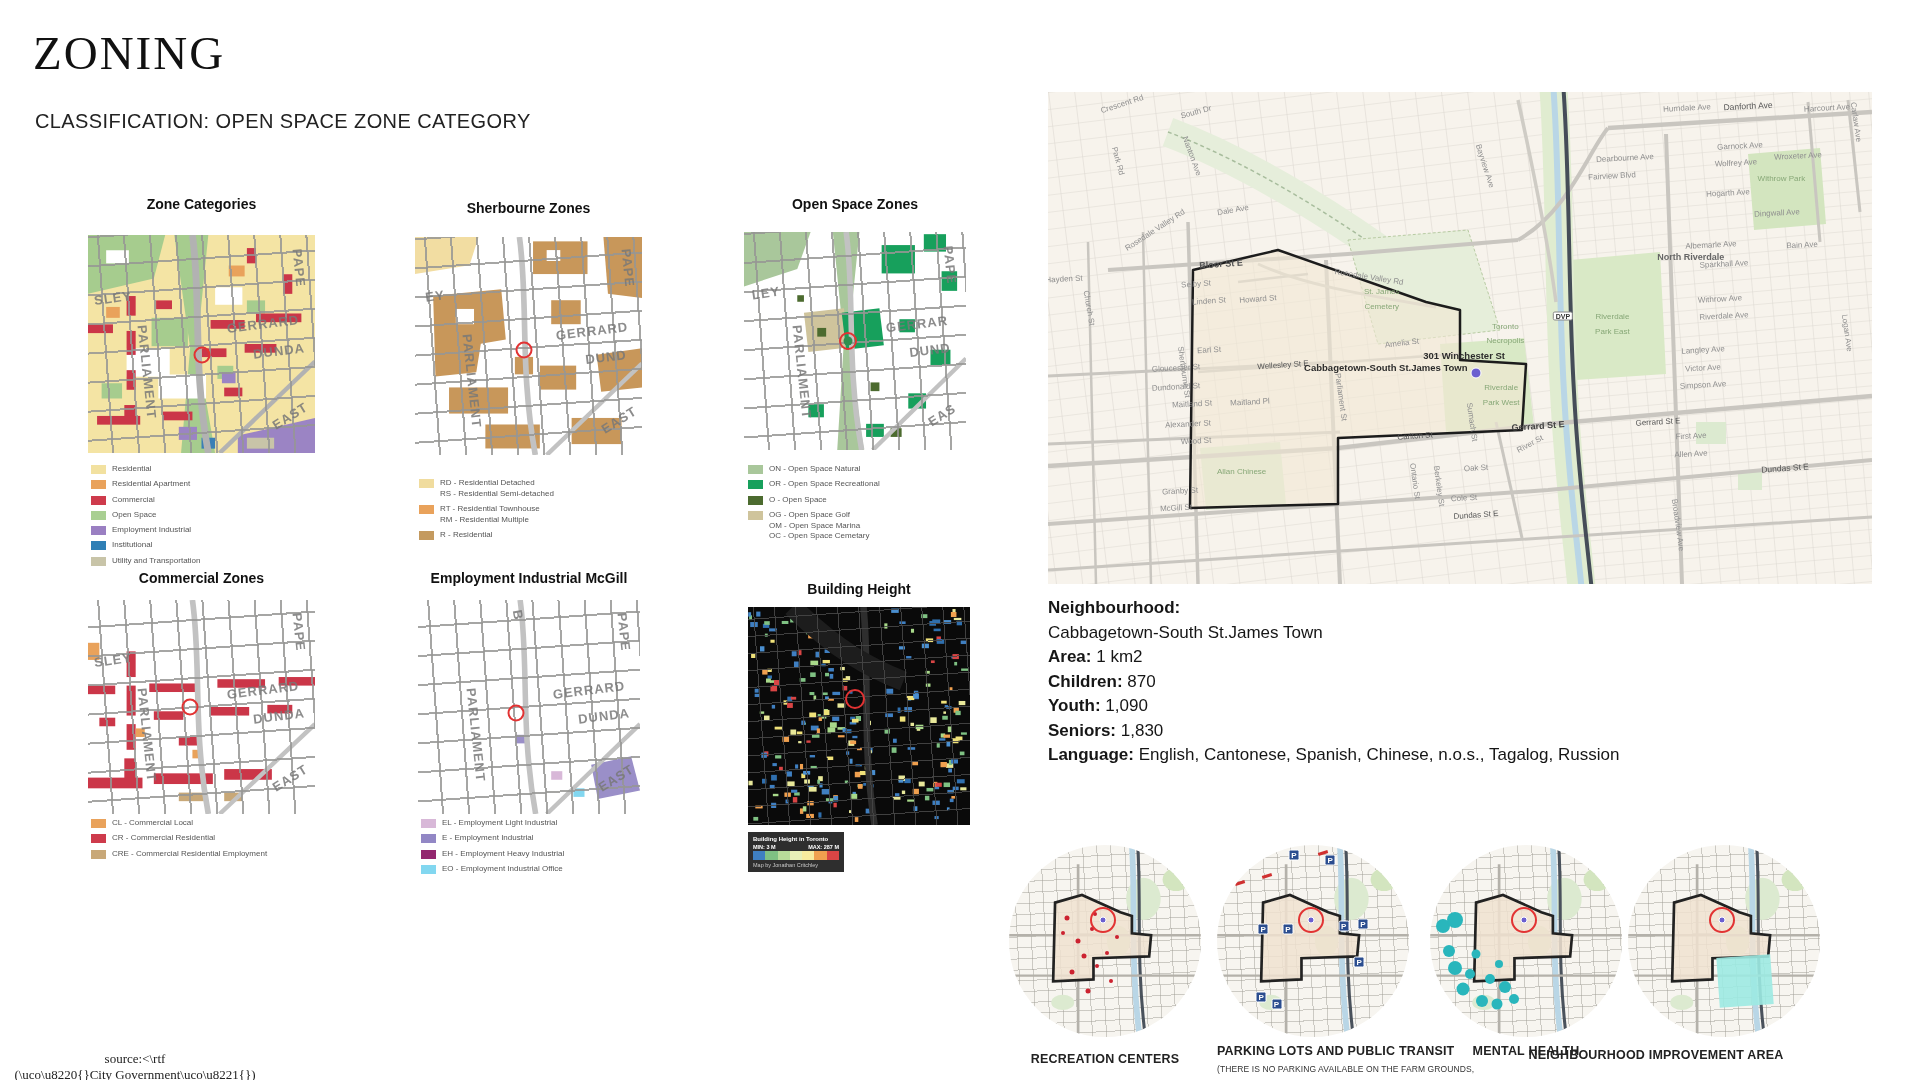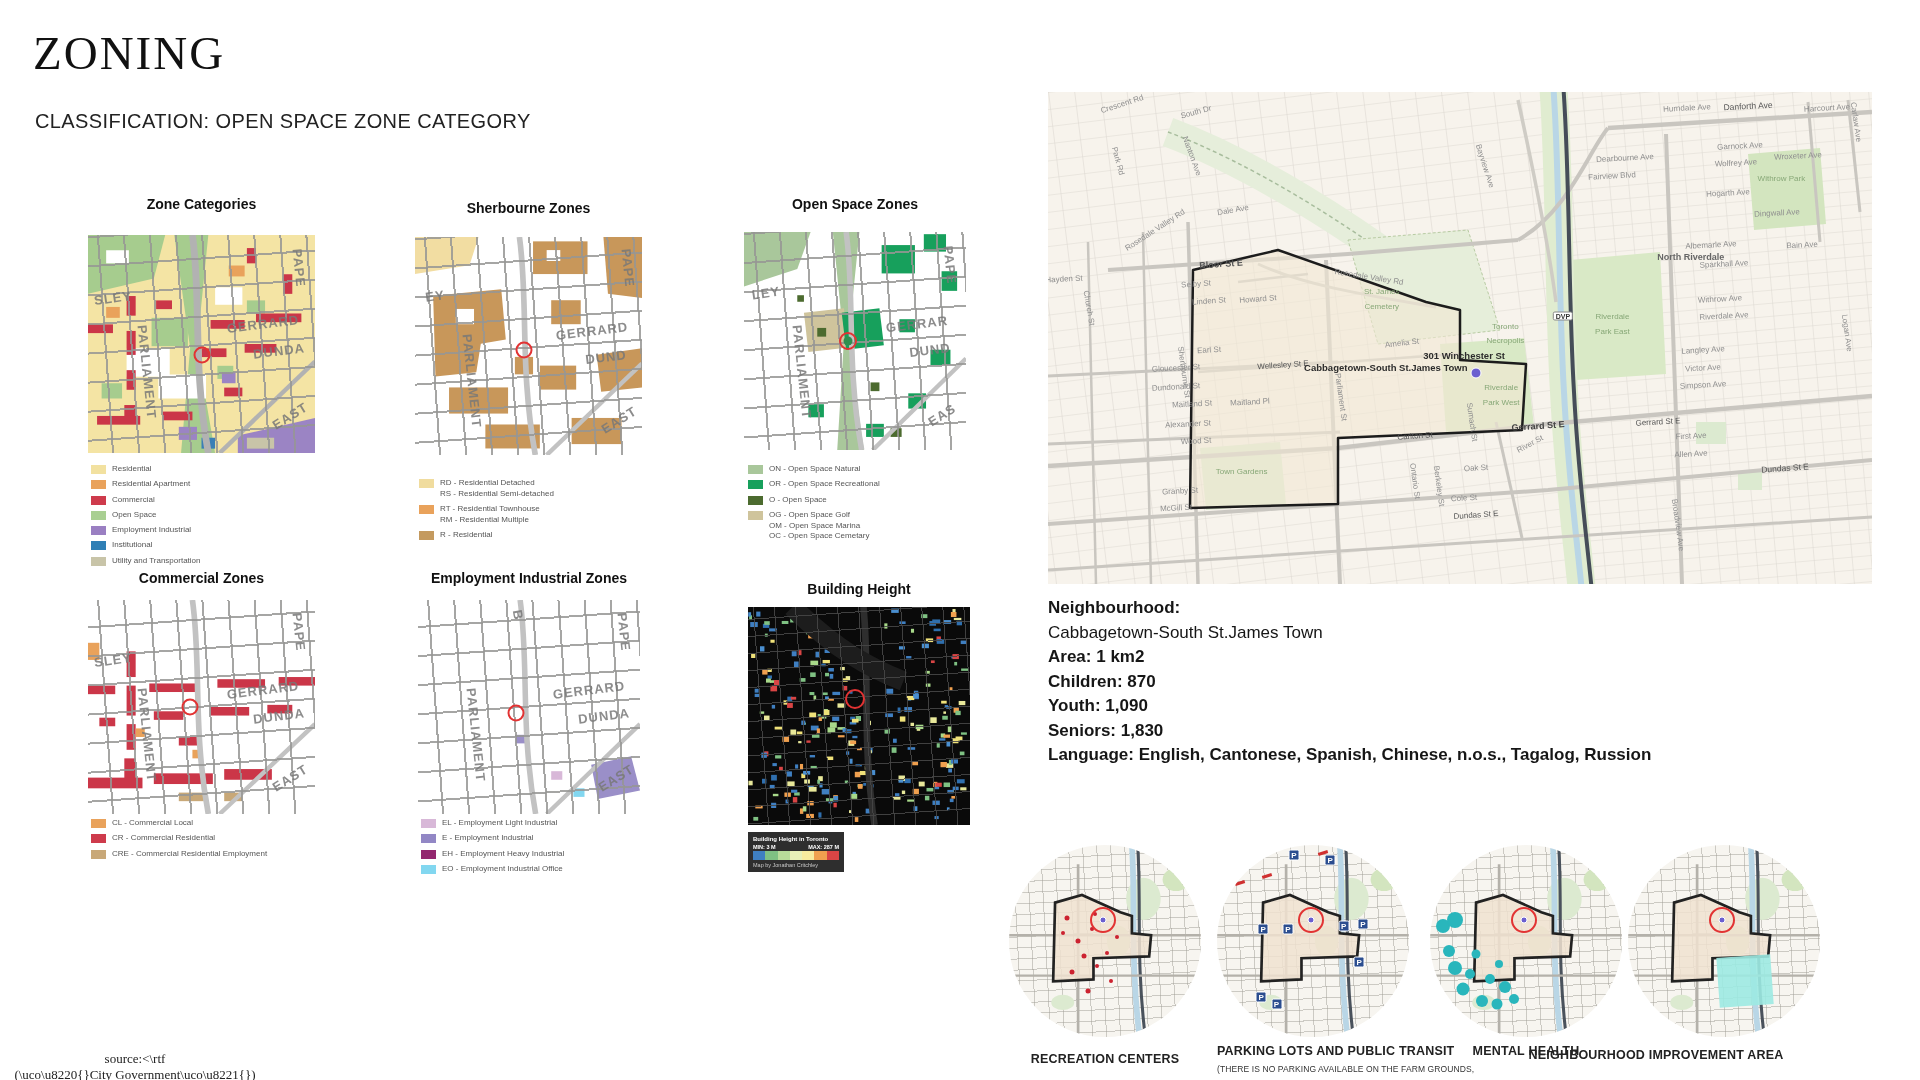--- a/index.html
+++ b/index.html
@@ -42,21 +42,21 @@
   .bh-grad{display:flex;height:9px;margin-top:1px;}
   .grad-seg{flex:1;}
   .bh-credit{font-size:5.5px;color:#c9c9c9;margin-top:2px;}
   
   #main-map{position:absolute;left:1048px;top:92px;width:824px;height:492px;overflow:hidden;}
   #main-map svg.base{position:absolute;inset:0;width:100%;height:100%;}
   #main-map .map-label{font-size:8px;}
   
   #info-panel{position:absolute;left:1048px;top:596px;width:840px;font-size:17px;line-height:24.5px;color:#161616;}
   .stat-label{font-weight:700;}
-  .stat-value{font-weight:700;}
+  .stat-value{font-weight:400;}
   #info-heading{font-weight:700;}
   
   .inset{position:absolute;width:192px;height:192px;border-radius:50%;overflow:hidden;background:#f7f5f0;}
   .inset .grid{position:absolute;inset:0;
     background:
       repeating-linear-gradient(87deg,transparent 0 13px,rgba(160,158,150,.5) 13px 14px),
       repeating-linear-gradient(-3deg,transparent 0 10px,rgba(160,158,150,.5) 10px 11px);}
   .inset svg.ibase{position:absolute;inset:0;width:100%;height:100%;}
   .inset .markers{position:absolute;inset:0;}
   .dotmark{position:absolute;border-radius:50%;transform:translate(-50%,-50%);}
@@ -353,21 +353,21 @@
       </div>
     </div>
     <div class="legend-item">
       <span class="legend-swatch" style="background: rgb(200, 168, 120);"></span>
       <div class="legend-lines">
         <div class="legend-line">CRE - Commercial Residential Employment</div>
       </div>
     </div>
   </div>
 
-<div class="panel-title" style="left:418px;top:570px;width:222px;">Employment Industrial Zones</div>
+<div class="panel-title" style="left:418px;top:570px;width:222px;">Employment Industrial McGill</div>
 <div class="mini-map" style="left:418px;top:600px;width:222px;height:214px;">
   <svg class="zones" viewBox="0 0 100 100" preserveAspectRatio="none">
     <rect width="100" height="100" fill="#ffffff"></rect>
     <rect x="44" y="63" width="5" height="4" fill="#9a8fc8"></rect>
     <path d="M78 77 L96 73 L100 89 L81 93 Z" fill="#9a8fc8"></path>
     <rect x="60" y="80" width="5" height="4" fill="#d8b8d8"></rect>
     <rect x="70" y="88" width="5" height="4" fill="#82d7f0"></rect>
     <path d="M46 0 C50 30 46 60 53 100" stroke="#c2c2c2" stroke-width="2.5" fill="none"></path>
     <path d="M58 100 L100 58" stroke="#c2c2c2" stroke-width="2" fill="none"></path>
   </svg>
@@ -756,21 +756,21 @@
       <div class="map-label" style="left: 15.5%; top: 56%; font-size: 8px; transform: translate(-50%, -50%) rotate(-3deg);">Gloucester St</div>
       <div class="map-label" style="left: 15.5%; top: 60%; font-size: 8px; transform: translate(-50%, -50%) rotate(-3deg);">Dundonald St</div>
       <div class="map-label" style="left: 28.5%; top: 55.5%; font-size: 8px; color: rgb(85, 85, 85); transform: translate(-50%, -50%) rotate(-4deg);">Wellesley St E</div>
       <div class="map-label" style="left: 17.5%; top: 63.5%; font-size: 8px; transform: translate(-50%, -50%) rotate(-3deg);">Maitland St</div>
       <div class="map-label" style="left: 24.5%; top: 63%; font-size: 8px; transform: translate(-50%, -50%) rotate(-3deg);">Maitland Pl</div>
       <div class="map-label" style="left: 17%; top: 67.5%; font-size: 8px; transform: translate(-50%, -50%) rotate(-3deg);">Alexander St</div>
       <div class="map-label" style="left: 18%; top: 71%; font-size: 8px; transform: translate(-50%, -50%) rotate(-3deg);">Wood St</div>
       <div class="map-label" style="left: 16%; top: 81%; font-size: 8px; transform: translate(-50%, -50%) rotate(-3deg);">Granby St</div>
       <div class="map-label" style="left: 15.5%; top: 84.5%; font-size: 8px; transform: translate(-50%, -50%) rotate(-3deg);">McGill St</div>
       <div class="map-label" style="left: 44.5%; top: 70%; font-size: 8px; color: rgb(85, 85, 85); transform: translate(-50%, -50%) rotate(-4deg);">Carlton St</div>
-      <div class="map-label" style="left: 23.5%; top: 77%; font-size: 8px; color: rgb(136, 168, 120); transform: translate(-50%, -50%) rotate(0deg);">Town Gardens</div>
+      <div class="map-label" style="left: 23.5%; top: 77%; font-size: 8px; color: rgb(136, 168, 120); transform: translate(-50%, -50%) rotate(0deg);">Allan Chinese</div>
       <div class="map-label" style="left: 39%; top: 37.5%; font-size: 8px; transform: translate(-50%, -50%) rotate(9deg);">Rosedale Valley Rd</div>
       <div class="map-label" style="left: 40.5%; top: 40.5%; font-size: 8px; color: rgb(136, 168, 120); transform: translate(-50%, -50%) rotate(0deg);">St. James</div>
       <div class="map-label" style="left: 40.5%; top: 43.5%; font-size: 8px; color: rgb(136, 168, 120); transform: translate(-50%, -50%) rotate(0deg);">Cemetery</div>
       <div class="map-label" style="left: 55.5%; top: 47.5%; font-size: 8px; color: rgb(136, 168, 120); transform: translate(-50%, -50%) rotate(0deg);">Toronto</div>
       <div class="map-label" style="left: 55.5%; top: 50.5%; font-size: 8px; color: rgb(136, 168, 120); transform: translate(-50%, -50%) rotate(0deg);">Necropolis</div>
       <div class="map-label" style="left: 41%; top: 55.8%; font-size: 9.5px; color: rgb(44, 44, 44); font-weight: 700; transform: translate(-50%, -50%) rotate(0deg);">Cabbagetown-South St.James Town</div>
       <div class="map-label" style="left: 50.5%; top: 53.5%; font-size: 9.5px; color: rgb(44, 44, 44); font-weight: 700; transform: translate(-50%, -50%) rotate(0deg);">301 Winchester St</div>
       <div class="map-label" style="left: 43%; top: 51%; font-size: 8px; transform: translate(-50%, -50%) rotate(-7deg);">Amelia St</div>
       <div class="map-label" style="left: 35.5%; top: 62%; font-size: 8px; transform: translate(-50%, -50%) rotate(82deg);">Parliament St</div>
       <div class="map-label" style="left: 55%; top: 60%; font-size: 8px; color: rgb(136, 168, 120); transform: translate(-50%, -50%) rotate(0deg);">Riverdale</div>

